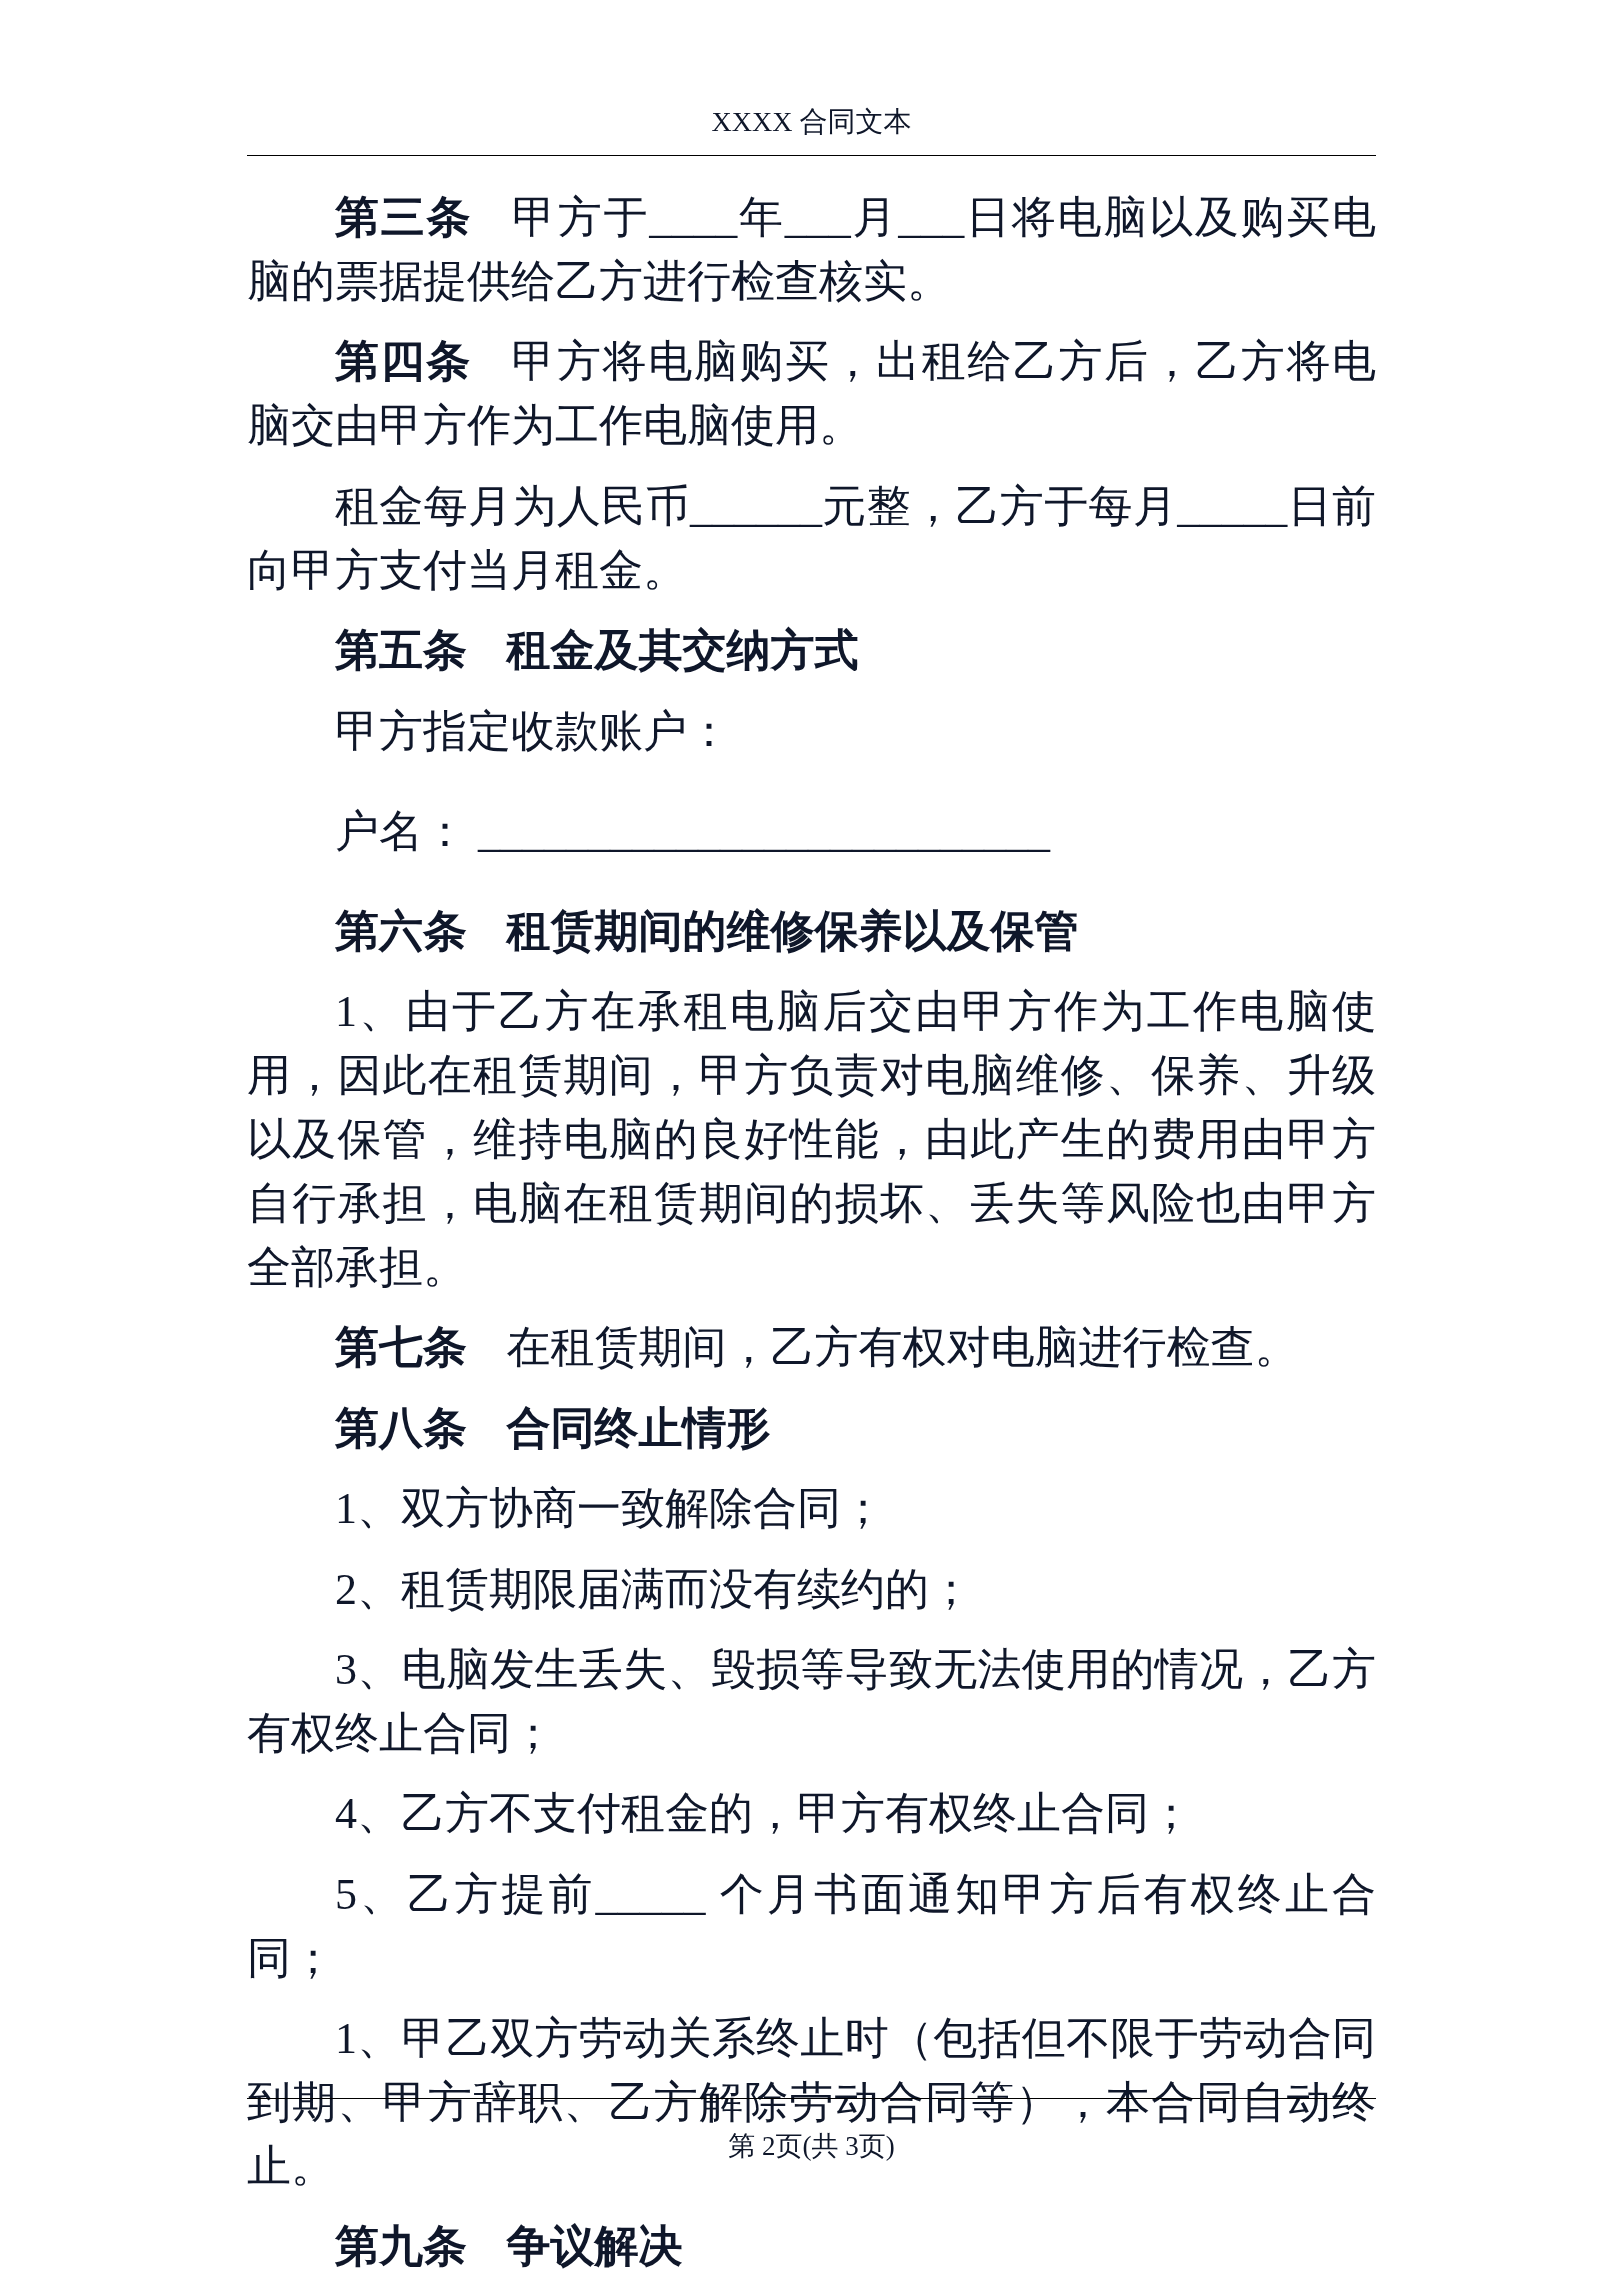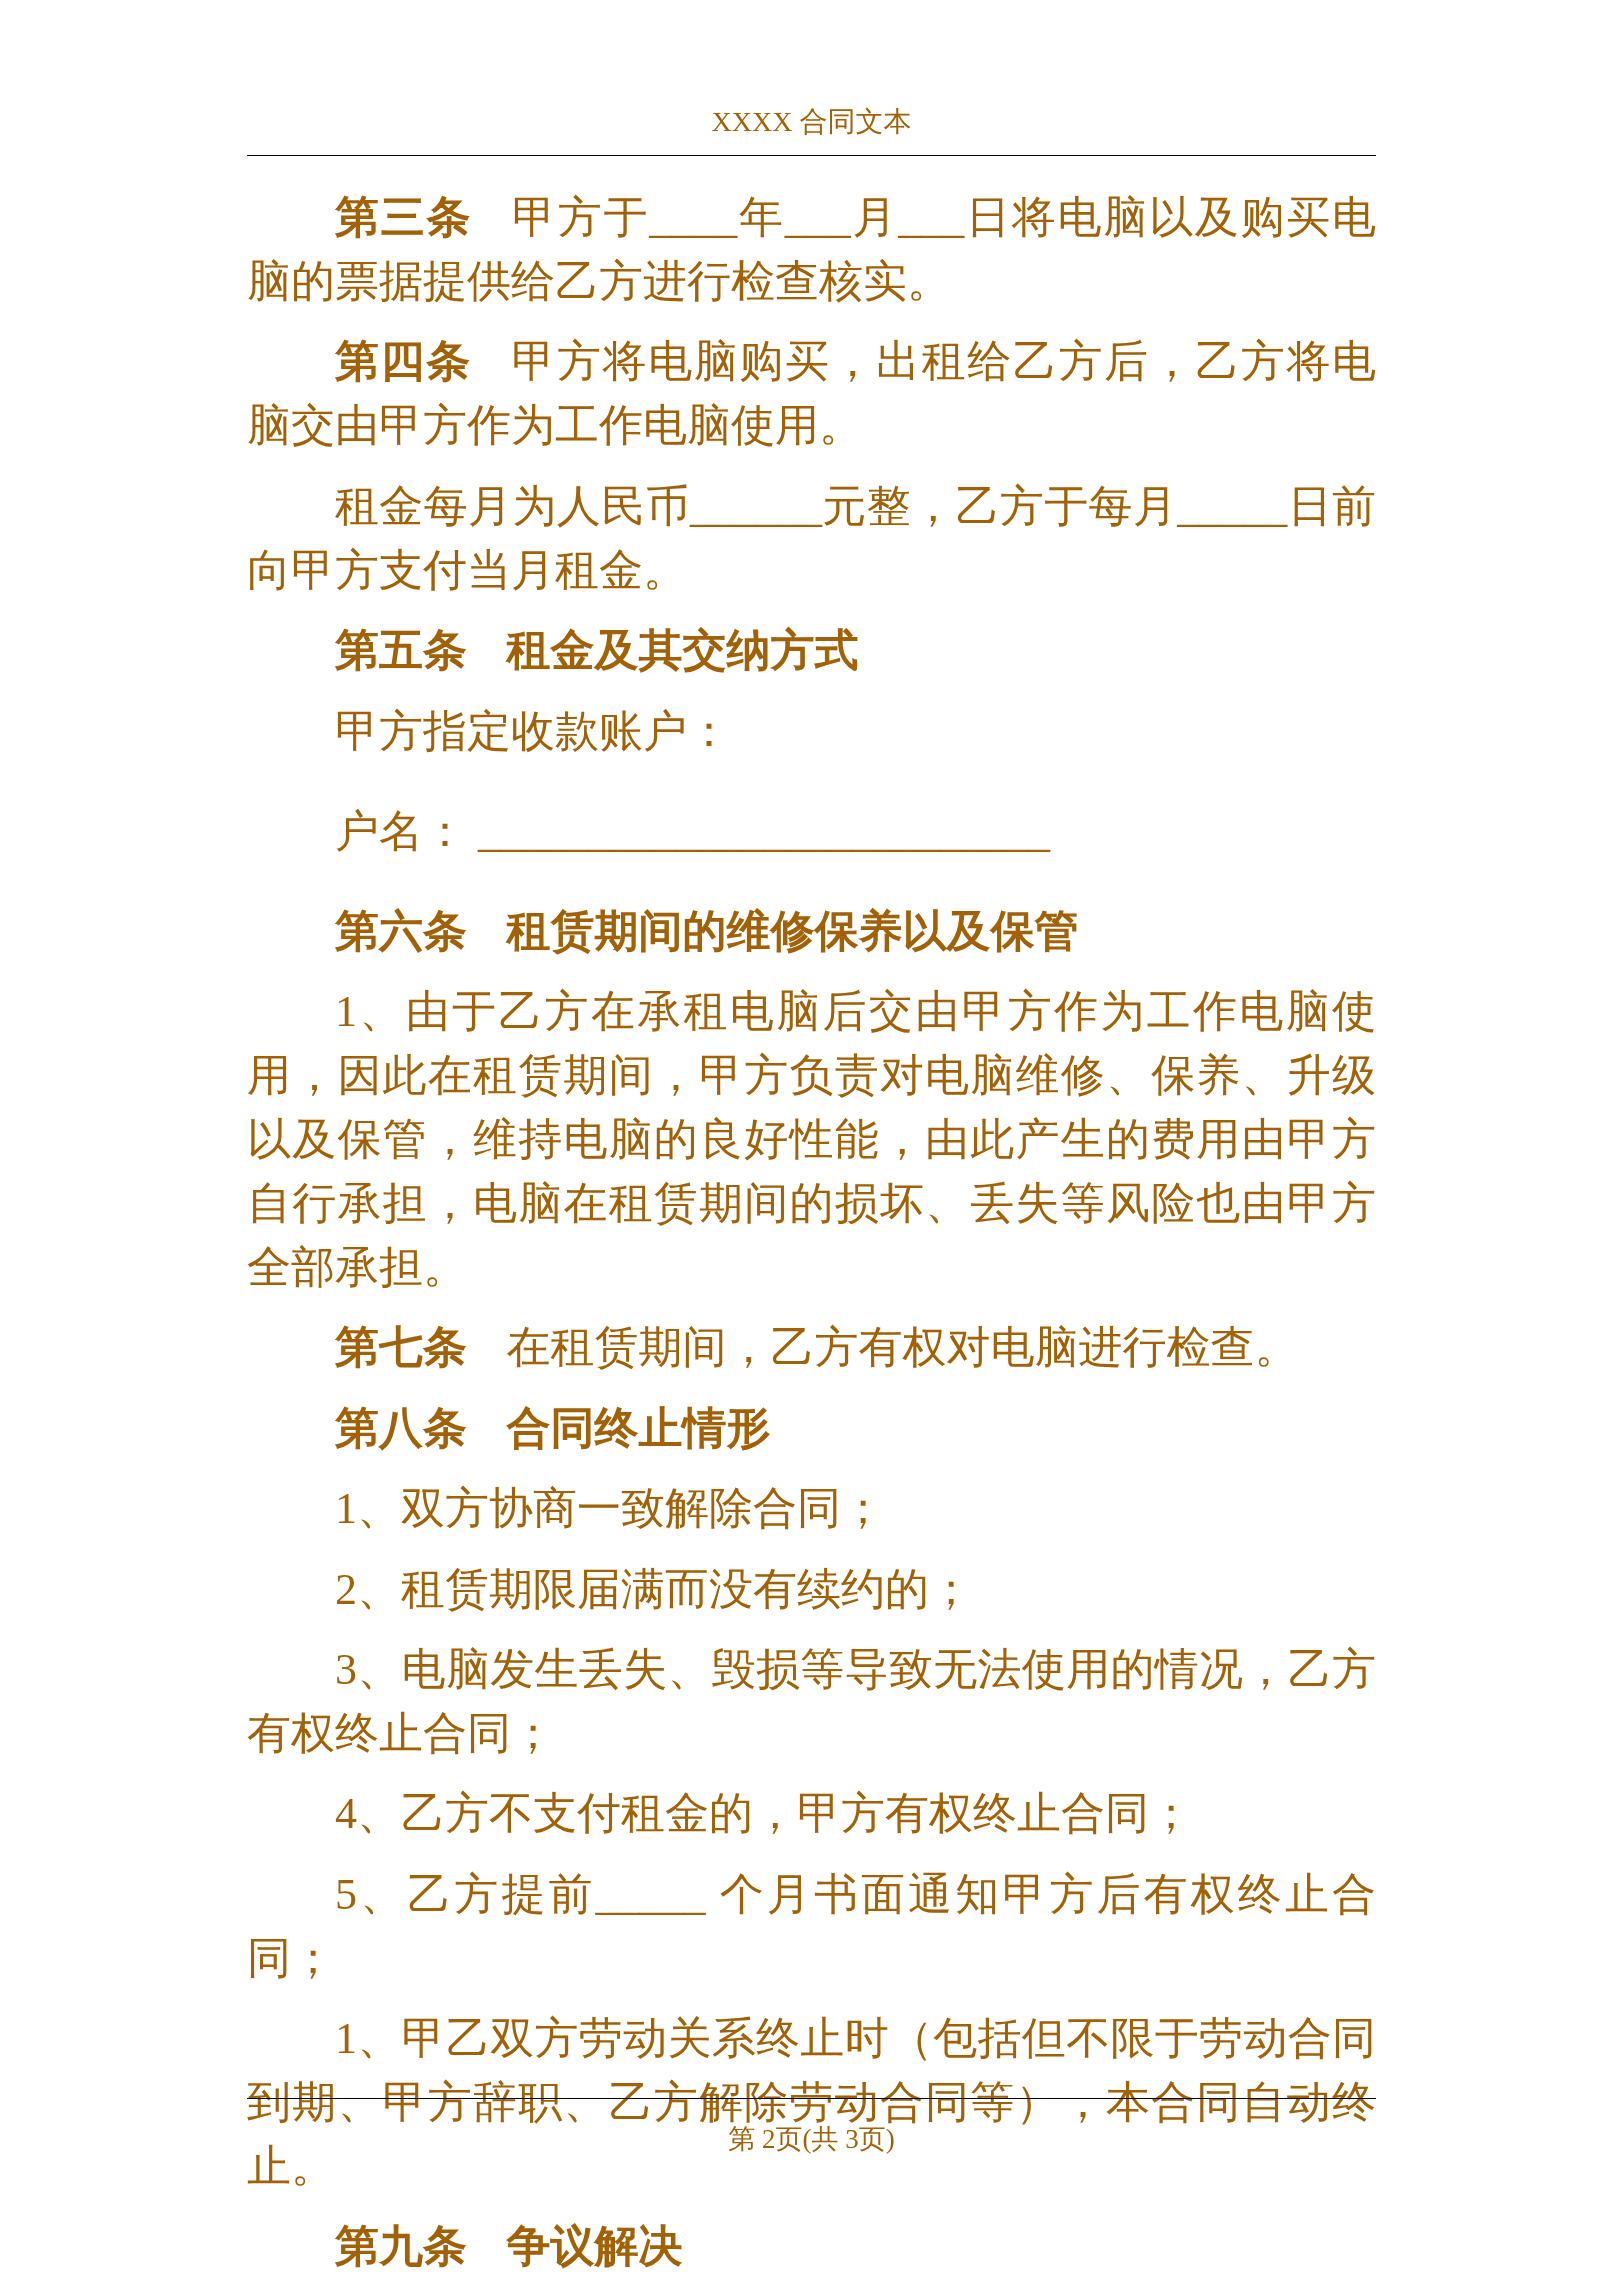--- a/index.html
+++ b/index.html
@@ -5,21 +5,21 @@
   html, body {
     margin: 0;
     padding: 0;
     background: #ffffff;
   }
   .page {
     position: relative;
     width: 1623px;
     height: 2294px;
     background: #ffffff;
-    color: #a16207;
+    color: #0f172a;
     font-family: "Liberation Serif", "DejaVu Serif", serif;
     overflow: hidden;
   }
   .header {
     position: absolute;
     top: 0;
     left: 247px;
     right: 247px;
     padding-top: 104px;
     padding-bottom: 16.4px;
@@ -51,21 +51,21 @@
   .para.account {
     margin-top: 36px;
     margin-bottom: 36px;
   }
   .footer {
     position: absolute;
     top: 2098px;
     left: 247px;
     right: 247px;
     border-top: 1.8px solid #000000;
-    padding-top: 24px;
+    padding-top: 31px;
     text-align: center;
     font-size: 27px;
     line-height: 33px;
   }
 </style>
 </head>
 <body>
 
 <div class="page">
 

